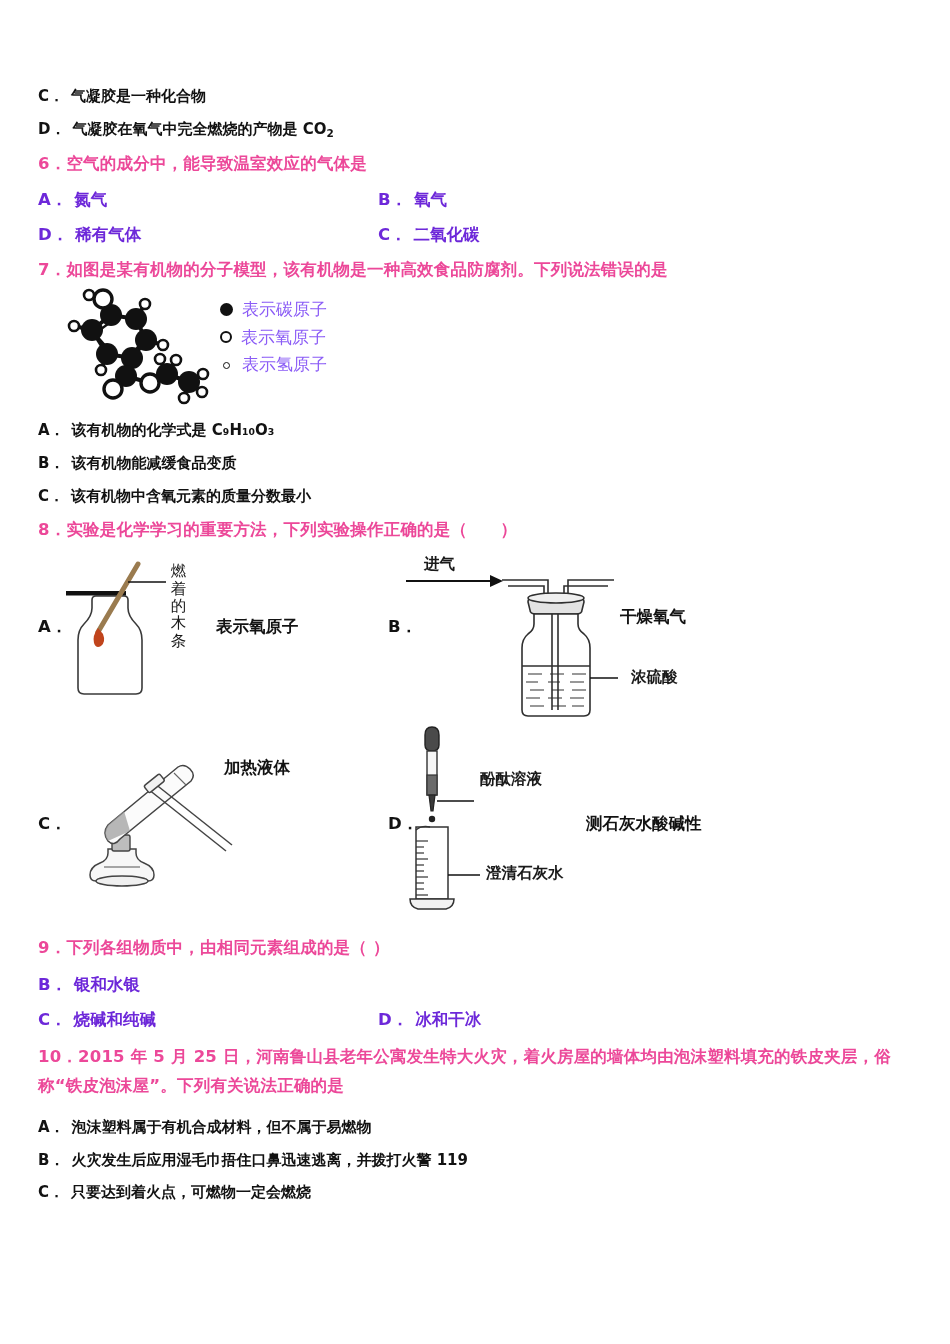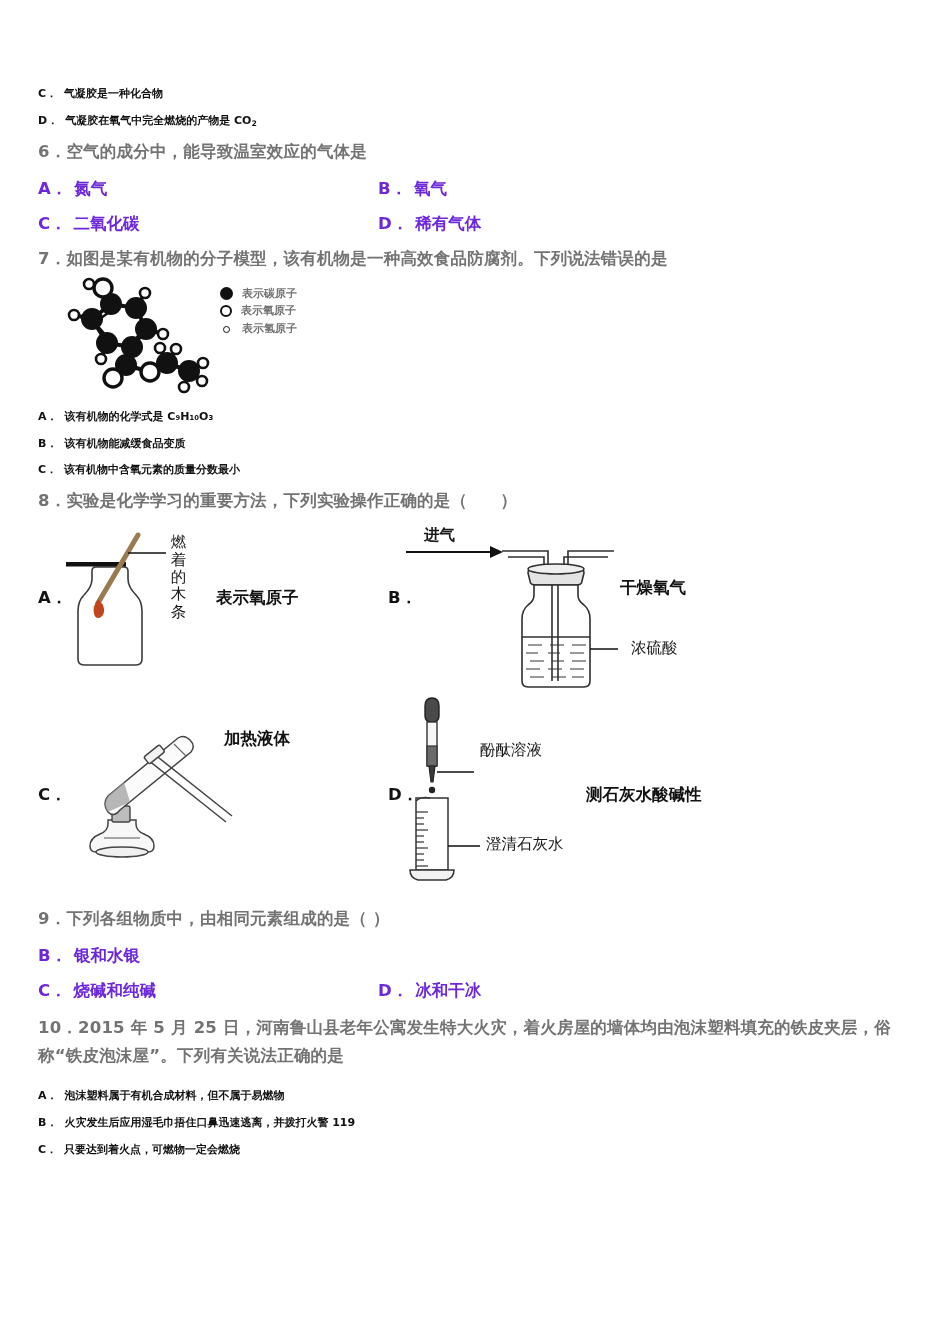--- a/index.html
+++ b/index.html
@@ -29,60 +29,60 @@
     width: 880px;
   }
 
   
   .qline {
     font-size: 16.5px;
     font-weight: bold;
     line-height: 1.45;
     letter-spacing: 0.2px;
     margin: 0 0 11px 0;
-    color: #737373;
+    color: #ec4899;
   }
   .qline.stem { margin-bottom: 13px; }
   .opt-row {
     display: flex;
     margin: 0 0 11px 0;
   }
   .opt-col {
     width: 340px;
     flex: 0 0 340px;
     font-size: 16.5px;
     font-weight: bold;
     line-height: 1.45;
     color: #6d28d9;
   }
   .opt-single {
-    font-size: 11px;
+    font-size: 15px;
     font-weight: bold;
     line-height: 1.45;
     margin: 0 0 11px 0;
     color: #121212;
   }
   .lbl { margin-right: 7px; }
   sub { font-size: 70%; vertical-align: baseline; position: relative; bottom: -0.28em; }
 
   
   .fig-molecule {
     position: relative;
     height: 122px;
     margin: 4px 0 10px 0;
   }
   .mol-canvas { position: absolute; left: 18px; top: 0; }
   .mol-legend {
     position: absolute;
     left: 182px;
     top: 8px;
-    font-size: 11px;
-    font-weight: bold;
+    font-size: 17px;
+    font-weight: normal;
     line-height: 1.62;
-    color: #737373;
+    color: #8b5cf6;
   }
   .mol-legend .lg-row { display: flex; align-items: center; }
   .lg-dot-filled {
     width: 13px; height: 13px; border-radius: 50%;
     background: #111; display: inline-block; margin-right: 9px;
     flex: 0 0 13px;
   }
   .lg-dot-open {
     width: 12px; height: 12px; border-radius: 50%;
     background: #fff; border: 2px solid #111; display: inline-block;
@@ -118,20 +118,21 @@
     line-height: 1.12;
     color: #1a1a1a;
     width: 1.1em;
     text-align: center;
   }
   .hlabel {
     position: absolute;
     font-size: 15.5px;
     color: #1a1a1a;
     white-space: nowrap;
+    font-weight: bold;
   }
 </style>
 </head>
 <body>
 
 <div class="page">
   <div class="content">
 
     <div class="opt-single">
       <span class="lbl">C．</span><span>气凝胶是一种化合物</span>
@@ -147,24 +148,24 @@
       <div class="opt-col">
         <span class="lbl">A．</span><span>氮气</span>
       </div>
       <div class="opt-col">
         <span class="lbl">B．</span><span>氧气</span>
       </div>
     </div>
 
     <div class="opt-row">
       <div class="opt-col">
+        <span class="lbl">D．</span><span>稀有气体</span>
+      </div>
+      <div class="opt-col">
         <span class="lbl">C．</span><span>二氧化碳</span>
-      </div>
-      <div class="opt-col">
-        <span class="lbl">D．</span><span>稀有气体</span>
       </div>
     </div>
 
     <div class="qline stem" style="margin-bottom:6px;">7．如图是某有机物的分子模型，该有机物是一种高效食品防腐剂。下列说法错误的是</div>
 
     <div class="fig-molecule">
       <svg class="mol-canvas" width="160" height="122" viewBox="0 0 160 122">
         <g stroke="#111" stroke-width="4" fill="none">
 
           <path d="M36,42 L55,27"></path>

